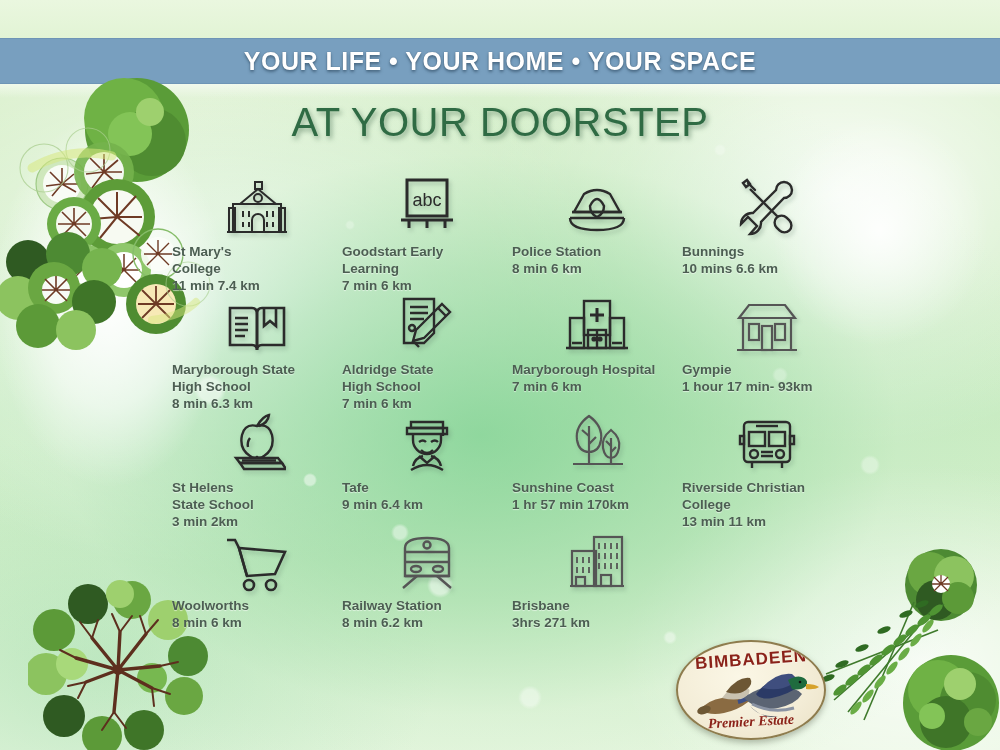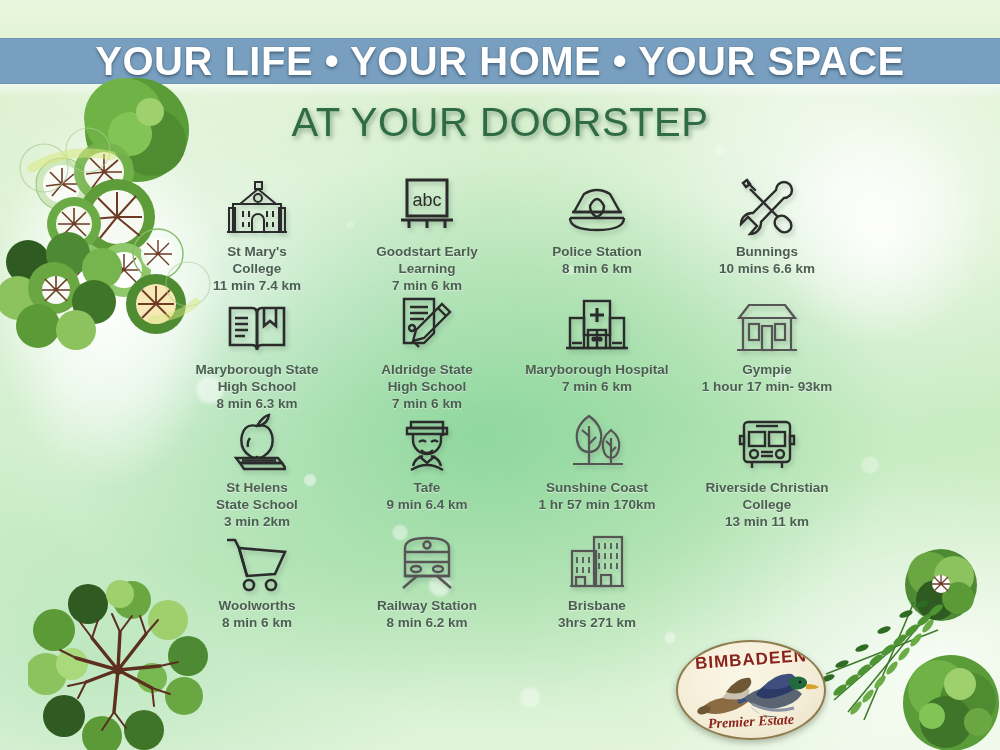--- a/index.html
+++ b/index.html
@@ -57,21 +57,21 @@
   .banner {
     position: absolute; left: 0; right: 0; top: 38px; height: 46px;
     background: #789fbf;
     border-top: 1px solid #6e95b6;
     border-bottom: 1px solid #6e95b6;
     display: flex; align-items: center; justify-content: center;
   }
   .banner-text {
     font-family: "Liberation Sans", sans-serif;
     font-weight: 700;
-    font-size: 40px;
+    font-size: 25px;
     letter-spacing: .5px;
     color: #ffffff;
     text-shadow: 0 2px 3px rgba(32,58,80,.55), 0 0 1px rgba(40,60,80,.6);
     white-space: nowrap;
     transform: scaleX(1.0);
   }
   .under-strip {
     position: absolute; left: 0; right: 0; top: 84px; height: 14px;
     background: linear-gradient(180deg,#ffffff 0%, rgba(255,255,255,0) 100%);
     opacity: .55;
@@ -89,21 +89,21 @@
   }
 
   
   .grid {
     position: absolute;
     left: 172px; top: 176px; width: 680px;
     display: grid;
     grid-template-columns: repeat(4, 170px);
     grid-auto-rows: 118px;
   }
-  .cell { position: relative; text-align: center; }
+  .cell { position: relative; }
   .cell .ico {
     height: 62px; display: flex; align-items: flex-end; justify-content: center;
   }
   .cell svg { display: block; filter: drop-shadow(2px 3px 2px rgba(90,120,100,.35)); }
   .cell .lines {
     margin-top: 5px;
     font-weight: 700;
     font-size: 13.5px;
     line-height: 17px;
     color: #4c5e52;

